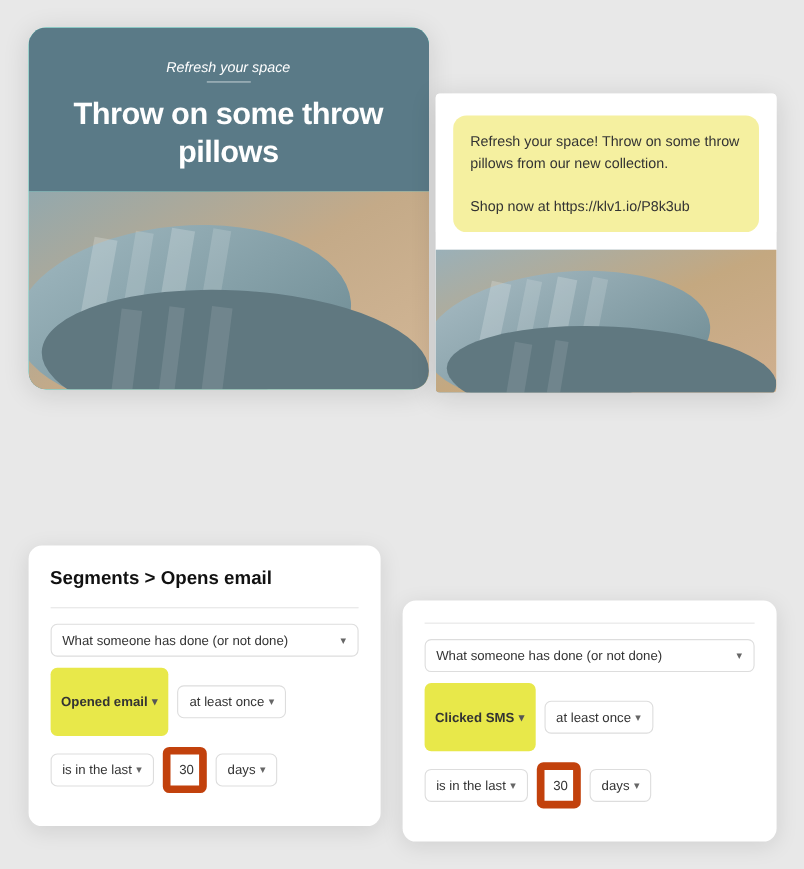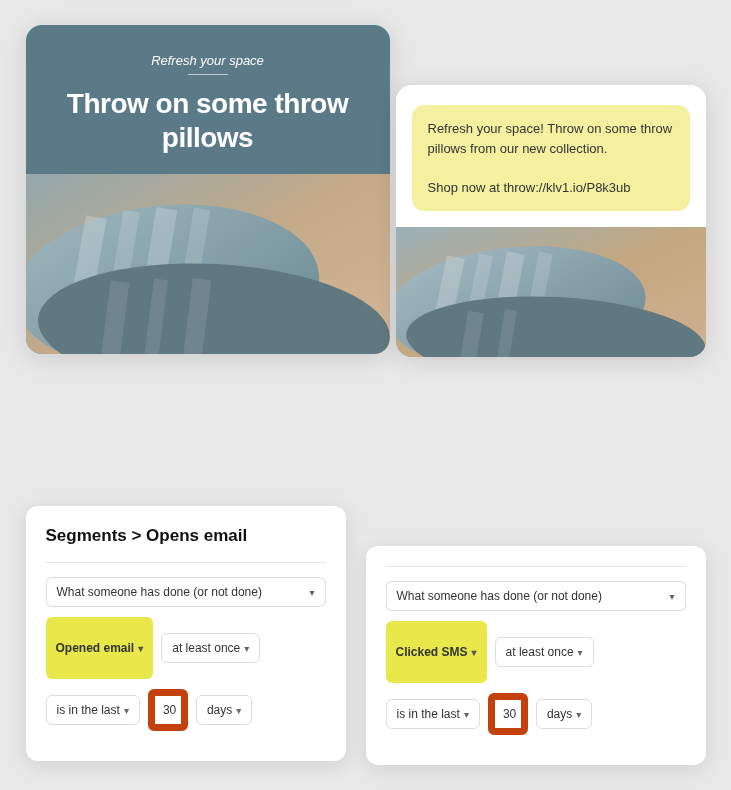--- a/index.html
+++ b/index.html
@@ -68,21 +68,21 @@
       overflow: hidden;
     }
 
     
     .sms-card {
       position: absolute;
       top: 60px;
       right: 0;
       width: 310px;
       background: white;
-      border-radius: 16px;
+      border-radius: 4px;
       overflow: hidden;
       box-shadow: 0 4px 24px rgba(0,0,0,0.12);
     }
 
     .sms-bubble-area {
       padding: 20px 16px 0;
       background: white;
     }
 
     .sms-bubble {
@@ -106,21 +106,21 @@
     
     .segment-card {
       position: absolute;
       background: white;
       border-radius: 12px;
       padding: 20px;
       box-shadow: 0 4px 20px rgba(0,0,0,0.10);
     }
 
     .segment-email-card {
-      bottom: 4px;
+      bottom: 14px;
       left: 0;
       width: 320px;
     }
 
     .segment-sms-card {
       bottom: 0;
       right: 0;
       width: 340px;
     }
 
@@ -243,21 +243,21 @@
         <line x1="150" y1="103" x2="140" y2="183" stroke="rgba(255,255,255,0.1)" stroke-width="16"></line>
       </svg>
     </div>
   </div>
 
   <div class="sms-card">
     <div class="sms-bubble-area">
       <div class="sms-bubble">
         <span>Refresh your space! Throw on some throw pillows from our new collection.</span>
         <br><br>
-        <span>Shop now at throw://klv1.io/P8k3ub</span>
+        <span>Shop now at https://klv1.io/P8k3ub</span>
       </div>
     </div>
     <div class="sms-image">
       <svg width="100%" height="100%" viewBox="0 0 310 130" preserveAspectRatio="xMidYMid slice">
         <defs>
           <linearGradient id="bgGrad2" x1="0%" y1="0%" x2="100%" y2="100%">
             <stop offset="0%" style="stop-color:#9ab0b8"></stop>
             <stop offset="50%" style="stop-color:#c4a880"></stop>
             <stop offset="100%" style="stop-color:#d0b090"></stop>
           </linearGradient>

